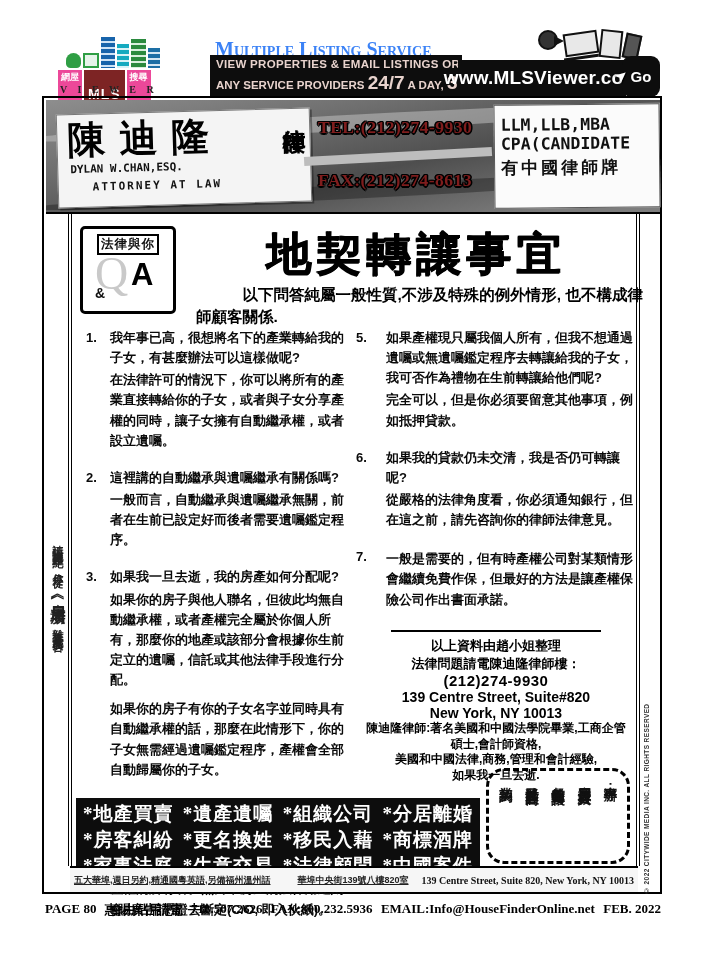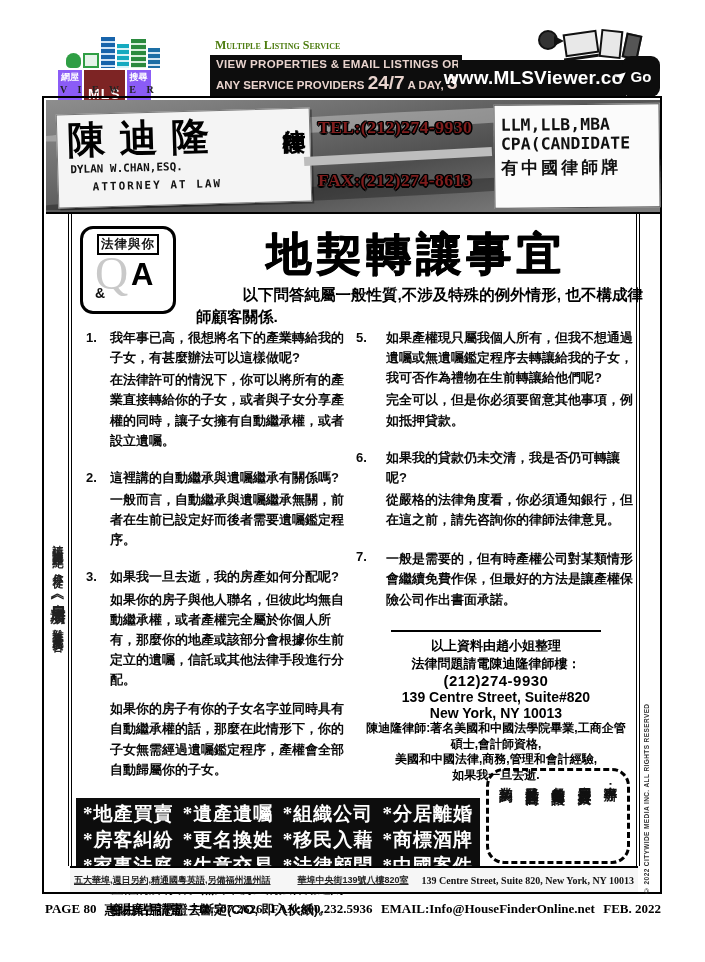--- a/index.html
+++ b/index.html
@@ -11,26 +11,26 @@
   .logo-block{left:58px;top:34px;width:150px;height:60px;}
   .buildings{position:absolute;left:8px;top:0;width:130px;height:34px;display:flex;align-items:flex-end;gap:2px;}
   .b{display:block;}
   .b1{width:15px;height:15px;background:#2f9e44;border-radius:50% 50% 30% 30%;}
   .b2{width:12px;height:11px;background:#e6f4ea;border:2px solid #2f9e44;}
   .b3{width:14px;height:31px;background:repeating-linear-gradient(#1864ab 0 4px,#cfe3f5 4px 6px);}
   .b4{width:12px;height:24px;background:repeating-linear-gradient(#15aabf 0 4px,#d8f3f6 4px 6px);}
   .b5{width:15px;height:29px;background:repeating-linear-gradient(#2b8a3e 0 4px,#d9efdd 4px 6px);}
   .b6{width:12px;height:20px;background:repeating-linear-gradient(#1d6fa5 0 4px,#d4e7f2 4px 6px);}
   .logo-row2{position:absolute;left:0;top:36px;display:flex;gap:2px;font-weight:700;}
-  .logo-cn{background:#8b5cf6;color:#fff;font-size:9px;padding:1px 3px;}
+  .logo-cn{background:#ec4899;color:#fff;font-size:9px;padding:1px 3px;}
   .logo-mls{background:#7d2424;color:#fff;font-size:14px;padding:16px 4px;letter-spacing:1px;}
   .logo-viewer{position:absolute;left:2px;top:50px;font-family:"Liberation Serif",serif;
                font-size:10px;font-weight:700;letter-spacing:4px;color:#222;}
   .brand{left:215px;top:38px;font-family:"Liberation Serif",serif;font-variant:small-caps;
-         font-size:12px;font-weight:700;color:#4d7c0f;}
+         font-size:20px;font-weight:700;color:#3b82f6;}
   .banner-bar{left:210px;top:55px;width:252px;height:41px;background:#0d0d0d;color:#e8d3cd;
               padding:3px 6px;box-sizing:border-box;}
   .banner-line1{font-size:11.5px;font-weight:700;letter-spacing:.3px;white-space:nowrap;}
   .banner-line2{font-size:11.5px;font-weight:700;margin-top:2px;white-space:nowrap;}
   .banner-big{font-size:19px;}
   .url-box{left:458px;top:60px;width:168px;height:36px;background:#0d0d0d;color:#fff;
            display:flex;align-items:center;justify-content:center;font-size:19px;font-weight:800;
            letter-spacing:.2px;}
   .go-box{left:622px;top:56px;width:38px;height:41px;background:#0d0d0d;border-radius:9px;
           color:#fff;display:flex;align-items:center;justify-content:center;
@@ -74,21 +74,21 @@
           text-shadow:-1.5px 0 #000,1.5px 0 #000,0 -1.5px #000,0 1.5px #000,
                       -1px -1px #000,1px 1px #000,-1px 1px #000,1px -1px #000;}
   .tel{left:318px;top:117px;} .fax{left:318px;top:170px;}
   .tf-divider{left:304px;top:152px;width:188px;height:9px;background:#bdbdbd;transform:rotate(-3deg);}
   .cred-box{left:494px;top:104px;width:166px;height:104px;background:#fbfbfb;border:1.5px solid #555;
             transform:rotate(-.6deg);box-sizing:border-box;padding:10px 5px 0 6px;}
   .cred1,.cred2{font-family:"DejaVu Sans Mono",monospace;font-size:16.5px;font-weight:700;white-space:nowrap;}
   .cred3{font-size:17px;font-weight:800;letter-spacing:3px;margin-top:3px;white-space:nowrap;}
 
   
-  .qa-logo{left:80px;top:226px;width:96px;height:88px;border:3px solid #000;border-radius:13px;
+  .qa-logo{left:80px;top:226px;width:96px;height:88px;border:3px solid #000;border-radius:5px;
            box-sizing:border-box;text-align:center;}
   .qa-label{display:inline-block;border:2px solid #000;font-size:12.5px;font-weight:700;
             padding:0 2px;margin-top:5px;letter-spacing:1px;}
   .qa-graphic{position:relative;width:100%;height:52px;}
   .qa-q{position:absolute;left:12px;top:-8px;font-family:"Liberation Serif",serif;
         font-size:46px;color:#c9c9c9;font-weight:400;}
   .qa-a{position:absolute;left:48px;top:2px;font-size:31px;font-weight:900;color:#000;}
   .qa-amp{position:absolute;left:12px;top:30px;font-size:14px;font-weight:700;}
   .art-title{left:190px;top:224px;width:452px;text-align:center;font-size:45px;font-weight:900;
              letter-spacing:5px;color:#000;text-shadow:1px 0 0 #000,0 1px 0 #000;white-space:nowrap;}

